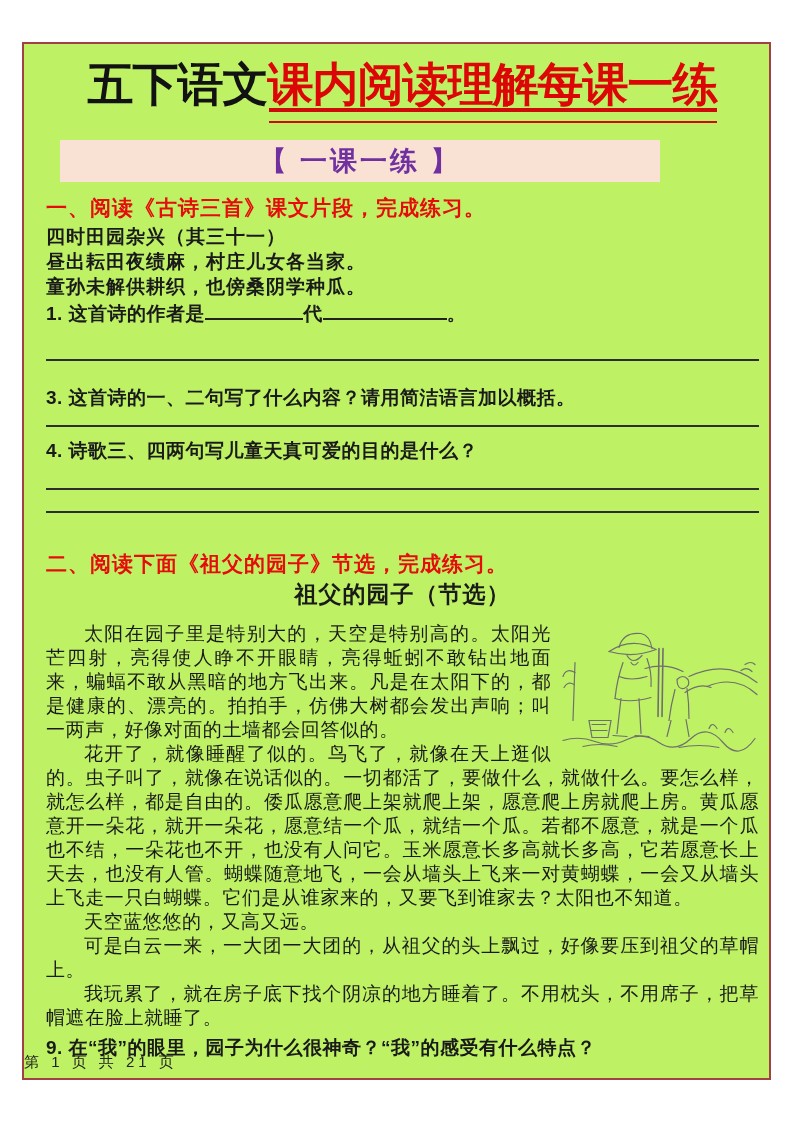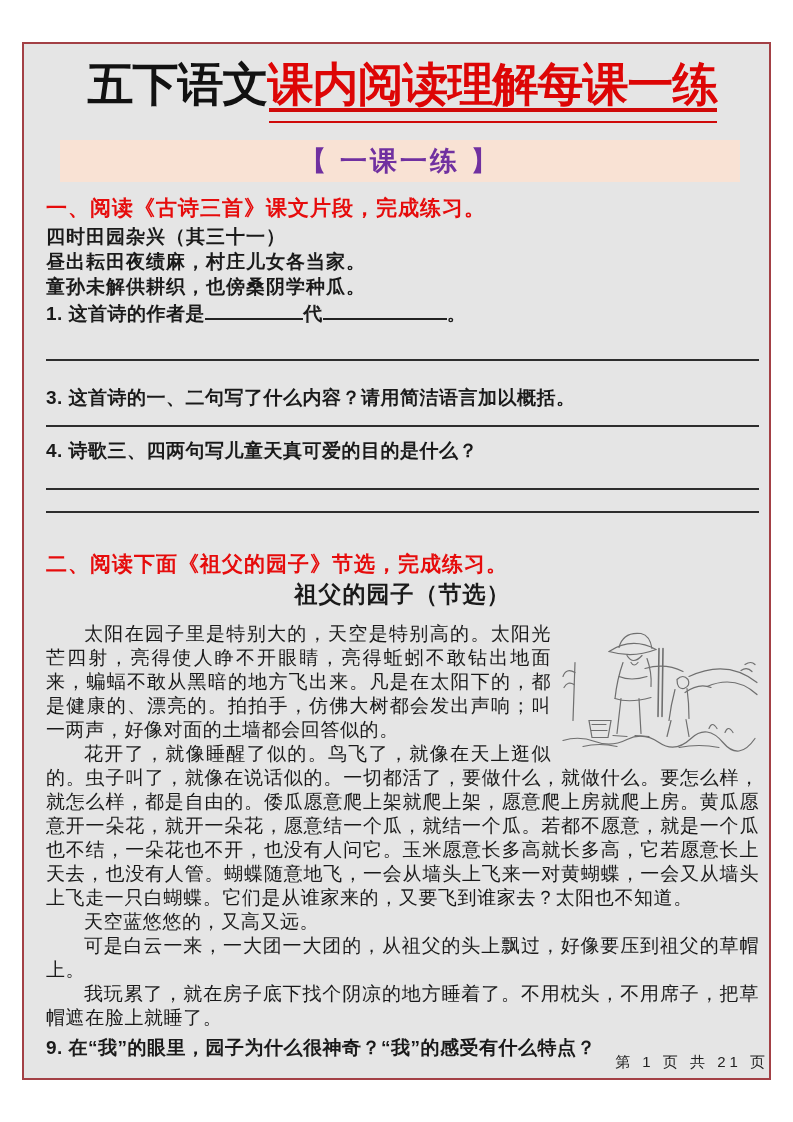--- a/index.html
+++ b/index.html
@@ -3,36 +3,36 @@
 <meta charset="utf-8">
 <style>
   html,body{margin:0;padding:0;background:#ffffff;}
   body{
     width:793px;height:1122px;position:relative;
     font-family:"Liberation Sans","DejaVu Sans",sans-serif;
     color:#1a1a1a;
   }
   .frame{
     position:absolute;left:22px;top:42px;width:749px;height:1038px;
-    box-sizing:border-box;border:2px solid #a34045;background:#e5e5e5;
+    box-sizing:border-box;border:2px solid #a34045;background:#bef264;
     padding:12px 10px 0 22px;overflow:hidden;
   }
   
   .main-title{
     text-align:center;font-size:46px;font-weight:900;
     letter-spacing:-1px;line-height:1.25;white-space:nowrap;
   }
   .t-black{color:#121212;}
   .t-red{color:#dd0606;position:relative;display:inline-block;padding-bottom:2px;}
   .t-red::after{
     content:"";position:absolute;left:1px;right:1px;bottom:-7px;height:9px;
     border-top:4px solid #cf0a0a;border-bottom:2px solid #cf0a0a;
   }
   .banner{
-    margin:24px 0 0 14px;width:680px;height:42px;line-height:42px;
+    margin:24px 0 0 14px;width:600px;height:42px;line-height:42px;
     background:#f9e2d4;text-align:center;
     color:#7030a0;font-size:27px;font-weight:700;letter-spacing:3px;
   }
   
   .sec-heading{
     margin-top:13px;font-size:21px;font-weight:800;color:#e60c0c;
     letter-spacing:1px;line-height:26px;
   }
   .poem{text-align:left;font-size:19px;font-weight:600;line-height:25px;margin-top:3px;letter-spacing:1px;}
   .poem-title{font-weight:700;}
@@ -48,21 +48,21 @@
   .sec2{margin-top:38px;}
   .passage-title{text-align:center;font-size:23px;font-weight:700;letter-spacing:1px;margin-top:5px;line-height:24px;}
   .passage{font-size:19px;font-weight:500;line-height:24px;letter-spacing:0.6px;text-align:justify;margin-top:16px;}
   .passage p{margin:0;text-indent:2em;}
   .illustration{
     float:right;width:200px;height:133px;margin:2px 0 4px 8px;
   }
   .illustration svg{width:100%;height:100%;display:block;}
   
   .footer{
-    position:absolute;left:0;right:0;bottom:6px;text-align:right;
+    position:absolute;left:0;right:0;bottom:6px;text-align:left;
     font-size:15px;letter-spacing:4px;color:#222;font-weight:500;
   }
 </style>
 </head>
 <body>
 
 <div class="frame">
 
   <div class="main-title">
     <span class="t-black">五下语文</span><span class="t-red">课内阅读理解每课一练</span>

